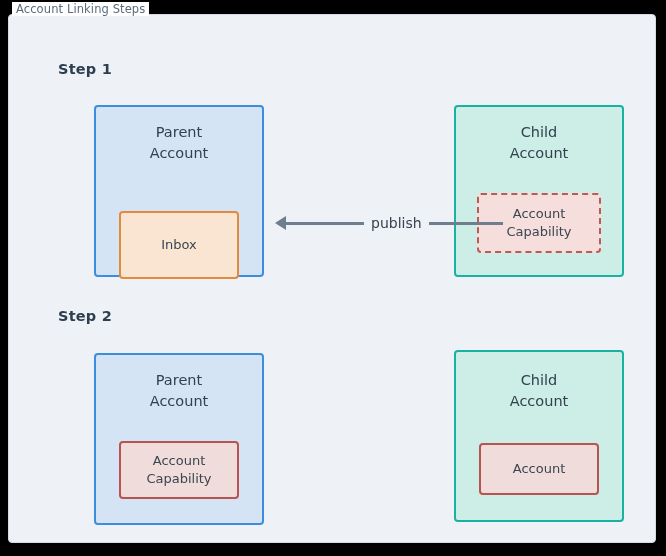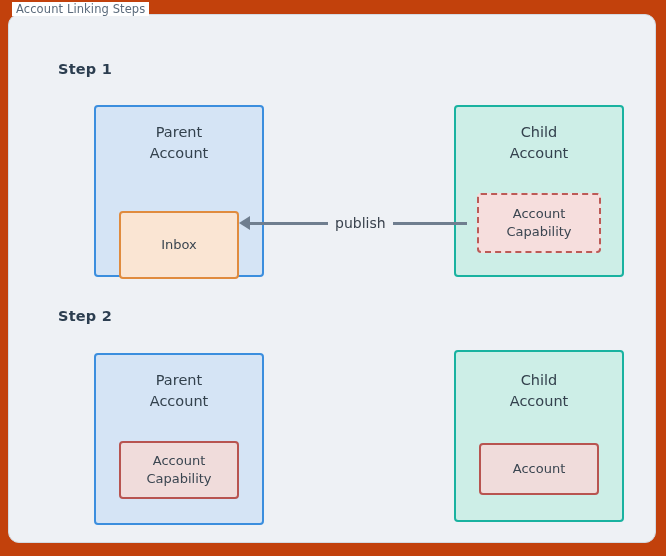--- a/index.html
+++ b/index.html
@@ -15,21 +15,21 @@
     overflow: hidden;
   }
 
   
   .frame-wrap {
     position: absolute;
     left: 0;
     top: 0;
     width: 666px;
     height: 556px;
-    background: #c2410c;
+    background: #000000;
   }
   .frame-title {
     position: absolute;
     left: 12px;
     top: 2px;
     font-size: 11.5px;
     color: #5b6b7c;
     background: #ffffff;
     padding: 0 4px;
     z-index: 3;
@@ -37,21 +37,21 @@
     letter-spacing: 0.1px;
   }
   .frame-box {
     position: absolute;
     left: 8px;
     top: 14px;
     width: 648px;
     height: 529px;
     box-sizing: border-box;
     border: 1px solid #d3dae2;
-    border-radius: 11px;
+    border-radius: 4px;
     background: #eef1f5;
   }
 
   
   .step-label {
     position: absolute;
     font-size: 14.5px;
     font-weight: bold;
     color: #2c3e50;
     letter-spacing: 0.2px;
@@ -132,20 +132,21 @@
   #cap-1     { left: 468px; top: 178px; width: 124px; height: 60px; }
   #cap-2     { left: 110px; top: 426px; width: 120px; height: 58px; }
   #account-2 { left: 470px; top: 428px; width: 120px; height: 52px; }
 
   
   .arrow-row {
     position: absolute;
     display: flex;
     align-items: center;
     height: 20px;
+    padding-left: 36px;
   }
   .arrow-line {
     height: 3px;
     background: #6f7e8f;
   }
   .arrow-label {
     font-size: 14px;
     color: #39424d;
     padding: 0 7px;
     white-space: nowrap;

